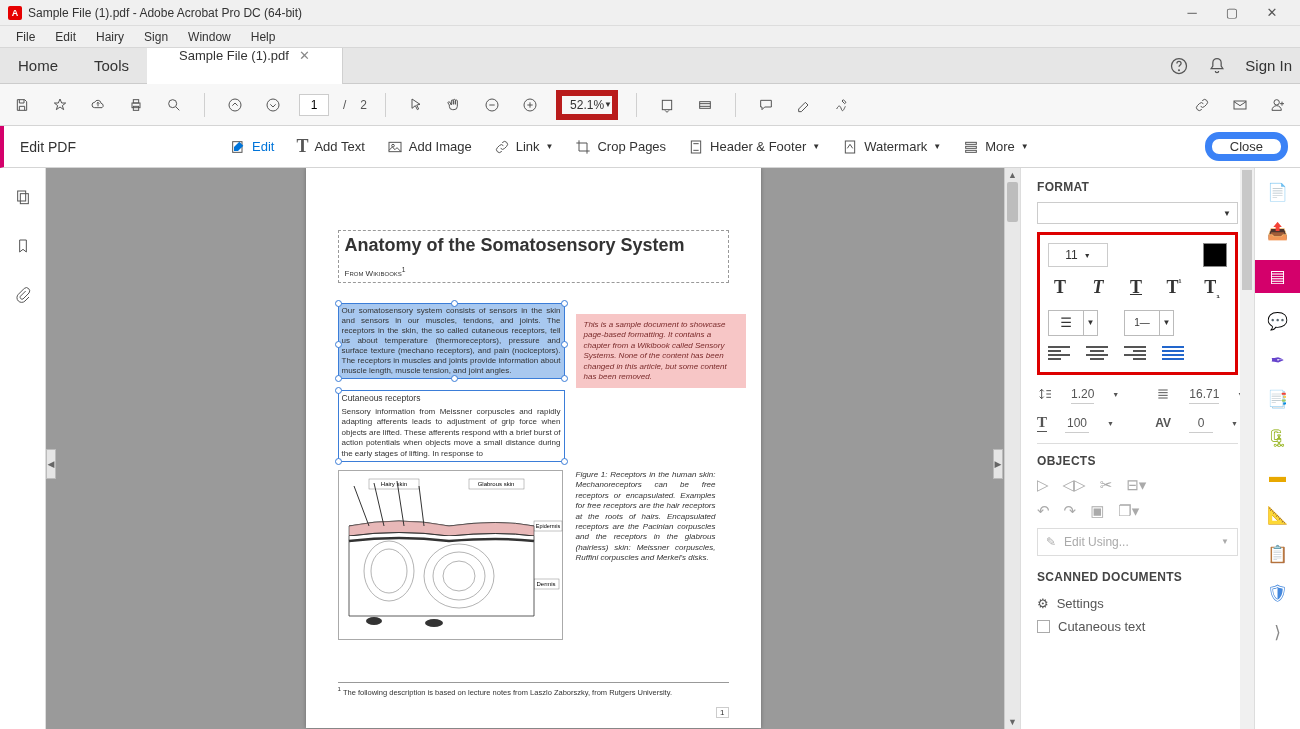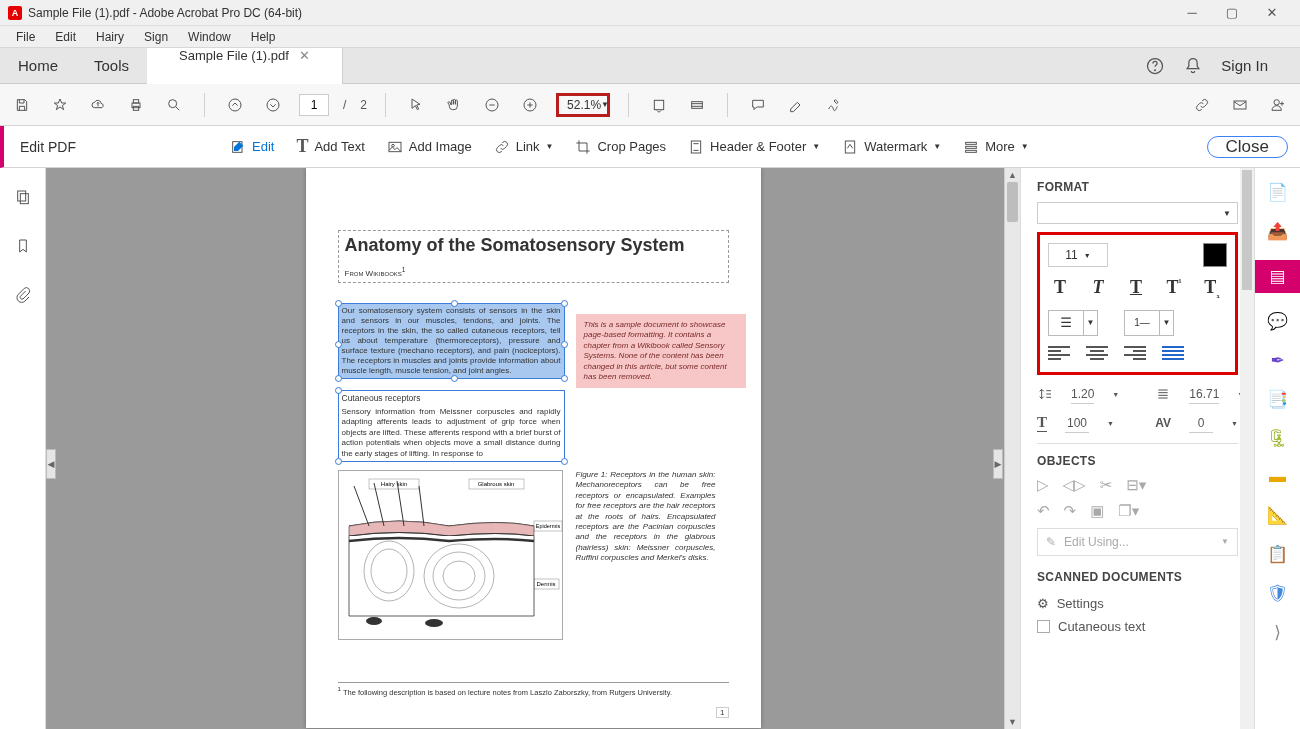--- a/index.html
+++ b/index.html
@@ -12,39 +12,39 @@
 .titlebar .winbtn { width: 40px; height: 26px; display: inline-flex; align-items: center; justify-content: center; color: #555; }
 
 .menubar { height: 22px; display: flex; align-items: center; padding: 0 6px; background: #f0f0f0; border-bottom: 1px solid #d7d7d7; }
 .menubar .menuitem { padding: 2px 10px; font-size: 12px; color: #333; }
 
 .tabbar { height: 36px; display: flex; align-items: center; background: #e6e6e6; border-bottom: 1px solid #ccc; }
 .tabbar .primary { padding: 0 18px; font-size: 15px; color: #333; height: 36px; display:flex; align-items:center;}
 .tabbar .file-tab { background: #fff; height: 36px; display: flex; align-items: flex-start; padding: 0 32px; font-size: 13px; color: #333; border-right: 1px solid #d0d0d0; position: relative; }
 .tabbar .file-tab .close-x { margin-left: 10px; color: #888; }
 .tabbar .spacer { flex: 1; }
-.tabbar .right { display: flex; align-items: center; gap: 18px; padding-right: 32px; }
+.tabbar .right { display: flex; align-items: center; gap: 18px; padding-right: 8px; }
 .tabbar .right .icon { color: #888; font-size: 18px; }
 .tabbar .signin { font-size: 15px; color: #333; }
 
 .toolbar { height: 42px; display: flex; align-items: center; background: #f7f7f7; border-bottom: 1px solid #d5d5d5; padding: 0 10px; gap: 14px; }
 .toolbar .tbicon { color: #555; font-size: 17px; padding: 4px; }
 .toolbar .sep { width: 1px; height: 24px; background: #d0d0d0; margin: 0 4px; }
 .toolbar .pagebox { border: 1px solid #ccc; width: 30px; height: 22px; text-align: center; font-size: 12px; }
 .toolbar .pagetotal { font-size: 12px; color: #555; }
-.toolbar .zoombox { border: 3px solid #b91c1c; padding: 2px 8px; font-size: 12px; width: 54px; display:inline-flex; align-items:center; justify-content:space-between;}
+.toolbar .zoombox { border: 6px solid #b91c1c; padding: 2px 8px; font-size: 12px; width: 62px; display:inline-flex; align-items:center; justify-content:space-between;}
 .toolbar .spacer { flex: 1; }
 
 .editbar { height: 42px; display: flex; align-items: center; background: #fff; border-bottom: 1px solid #d5d5d5; padding: 0 12px; gap: 22px; border-left: 4px solid #d4006b;}
 .editbar .lbl { font-size: 14px; color: #333; padding-left: 4px;}
 .editbar .ebitem { display: flex; align-items: center; gap: 6px; font-size: 13px; color: #333; }
 .editbar .ebitem .ebicon { color: #555; font-size: 16px; }
 .editbar .highlight { color: #0074d9; }
 .editbar .spacer { flex: 1; }
-.editbar .closebtn { border: 1px solid #3b82f6; border-radius: 14px; padding: 0 18px; font-size: 17px; }
+.editbar .closebtn { border: 7px solid #3b82f6; border-radius: 14px; padding: 0 18px; font-size: 13px; }
 
 .workspace { display: flex; height: calc(729px - 26px - 22px - 36px - 42px - 42px); }
 
 .leftrail { width: 46px; background: #fff; border-right: 1px solid #ddd; display: flex; flex-direction: column; align-items: center; padding-top: 18px; gap: 28px; }
 .leftrail .licon { color: #555; font-size: 18px; }
 
 .docarea { flex: 1; background: #9a9a9a; position: relative; display: flex; justify-content: center; overflow: hidden;}
 .docarea .scroll-y { position:absolute; right:0; top:0; bottom:0; width:16px; background:#e8e8e8; border-left:1px solid #ccc;}
 .docarea .scroll-y .thumb { position:absolute; top:2px; left:2px; right:2px; height:40px; background:#bdbdbd; border-radius:2px;}
 .docarea .scroll-y .arrow { position:absolute; left:0; right:0; text-align:center; font-size:9px; color:#666;}

